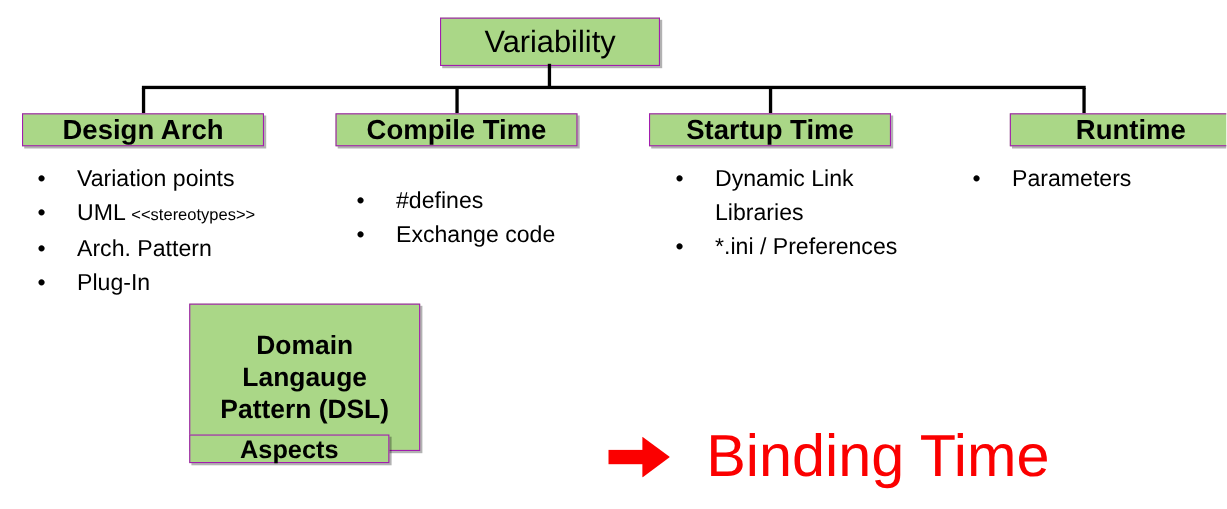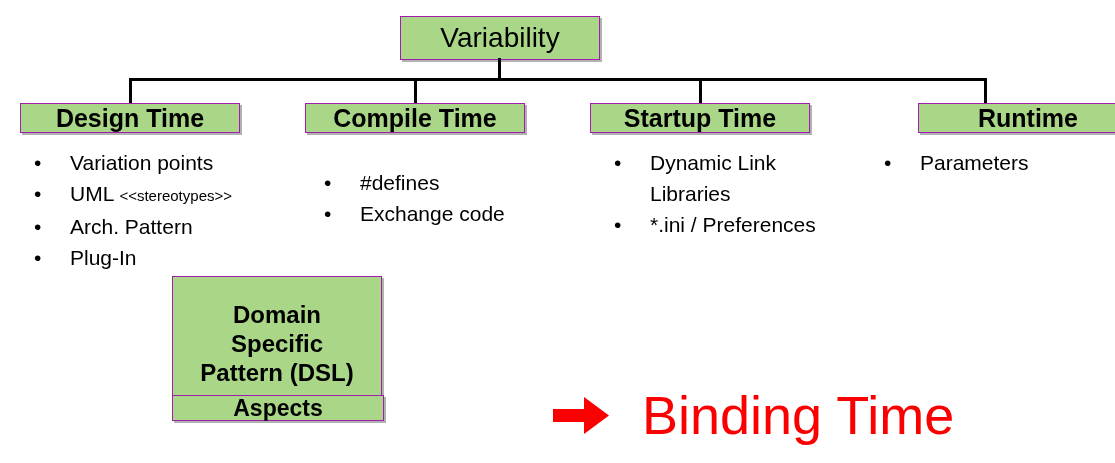--- a/index.html
+++ b/index.html
@@ -49,21 +49,21 @@
     position:absolute;left:4px;top:0;
     font-size:21px;
   }
   .small{font-size:15px;}
   #dsl-box{
     left:172px;top:276px;width:210px;height:134px;
     flex-direction:column;
     font-size:24px;font-weight:700;line-height:29px;
   }
   #aspects-box{
-    left:172px;top:395px;width:212px;height:26px;
+    left:172px;top:395px;width:182px;height:26px;
     font-size:23px;font-weight:700;
   }
   #binding-arrow{position:absolute;left:553px;top:397px;width:56px;height:37px;}
   #binding-label{
     position:absolute;left:618px;top:386px;
     font-size:54px;line-height:58px;font-weight:400;
     color:#fb0000;white-space:nowrap;margin-left:24px;
   }
 </style>
 </head>
@@ -76,21 +76,21 @@
   </div>
 
   <div id="stem" class="line"></div>
   <div id="hline" class="line"></div>
   <div id="drop-design" class="line drop"></div>
   <div id="drop-compile" class="line drop"></div>
   <div id="drop-startup" class="line drop"></div>
   <div id="drop-runtime" class="line drop"></div>
 
   <div id="header-design" class="gbox header-box">
-    <span>Design Time</span>
+    <span>Design Arch</span>
   </div>
   <div id="header-compile" class="gbox header-box">
     <span>Compile Time</span>
   </div>
   <div id="header-startup" class="gbox header-box">
     <span>Startup Time</span>
   </div>
   <div id="header-runtime" class="gbox header-box">
     <span>Runtime</span>
   </div>
@@ -130,21 +130,21 @@
   </ul>
 
   <ul id="list-runtime" class="blist">
     <li>
       <span>Parameters</span>
     </li>
   </ul>
 
   <div id="dsl-box" class="gbox">
     <span>Domain</span>
-    <span>Specific</span>
+    <span>Langauge</span>
     <span>Pattern (DSL)</span>
   </div>
 
   <div id="aspects-box" class="gbox">
     <span>Aspects</span>
   </div>
 
   <svg id="binding-arrow" viewBox="0 0 56 37" xmlns="http://www.w3.org/2000/svg">
     <rect x="0" y="12" width="33" height="13" fill="#fb0000"></rect>
     <polygon points="31,0 56,18.5 31,37" fill="#fb0000"></polygon>

